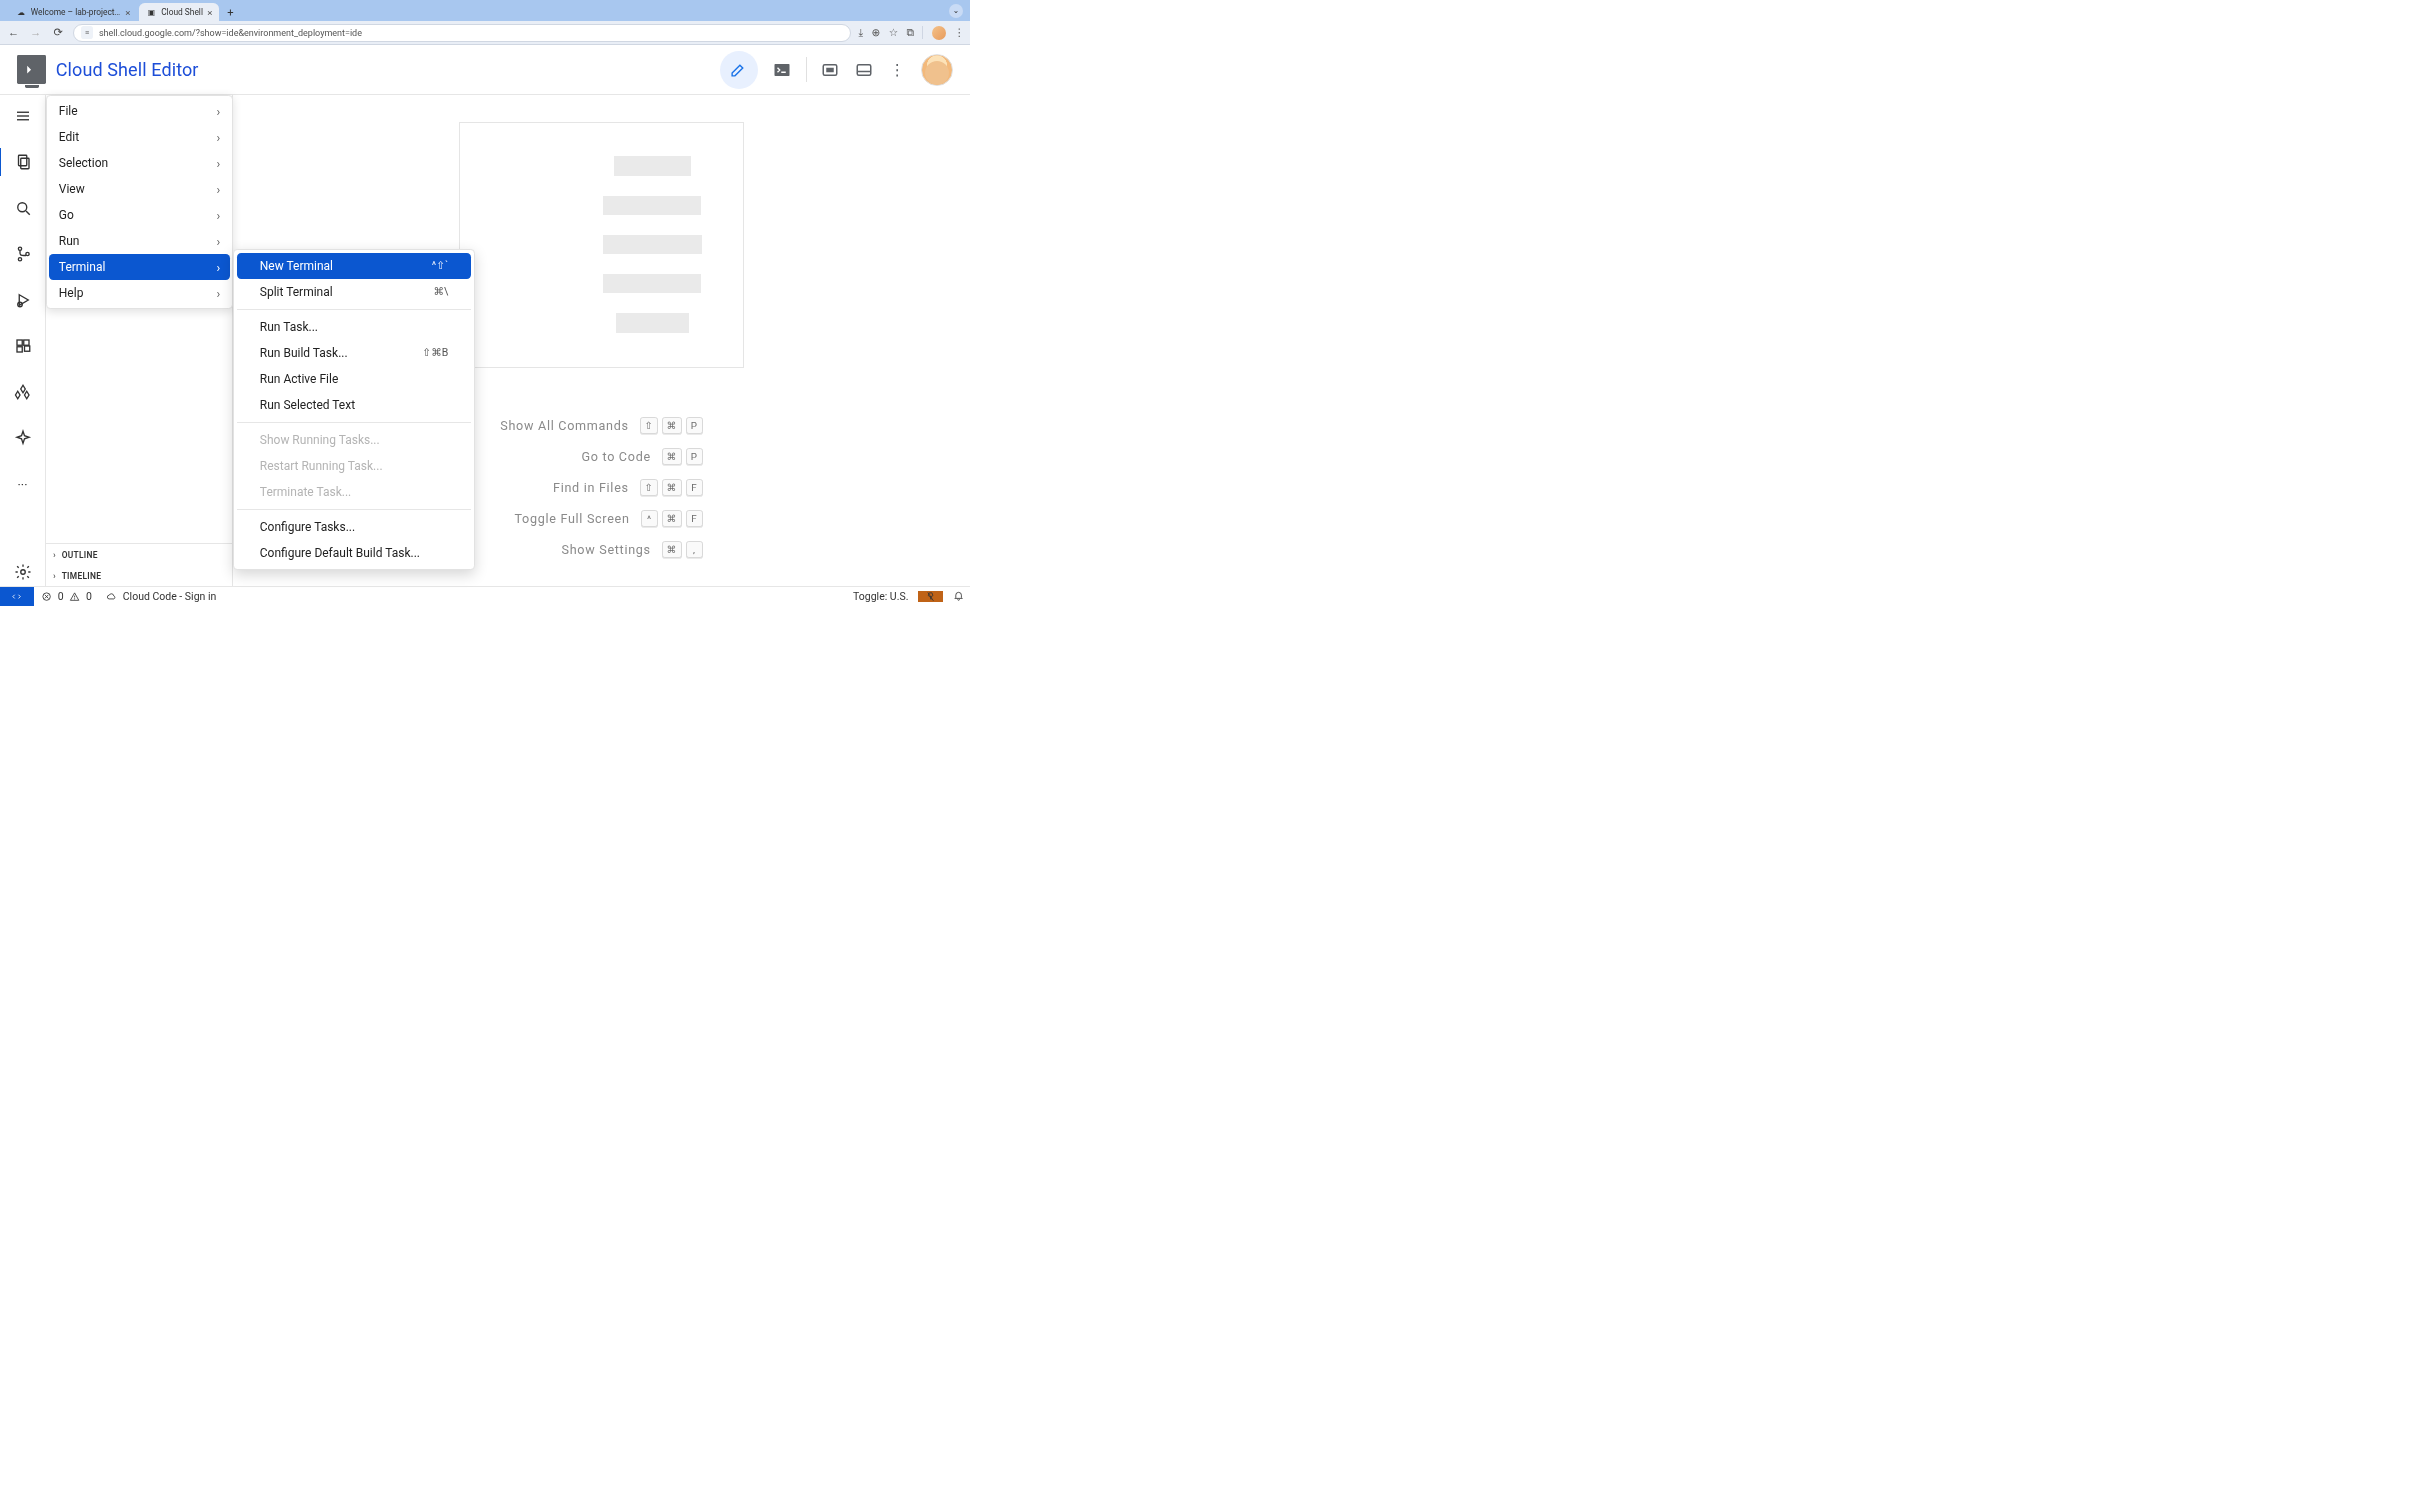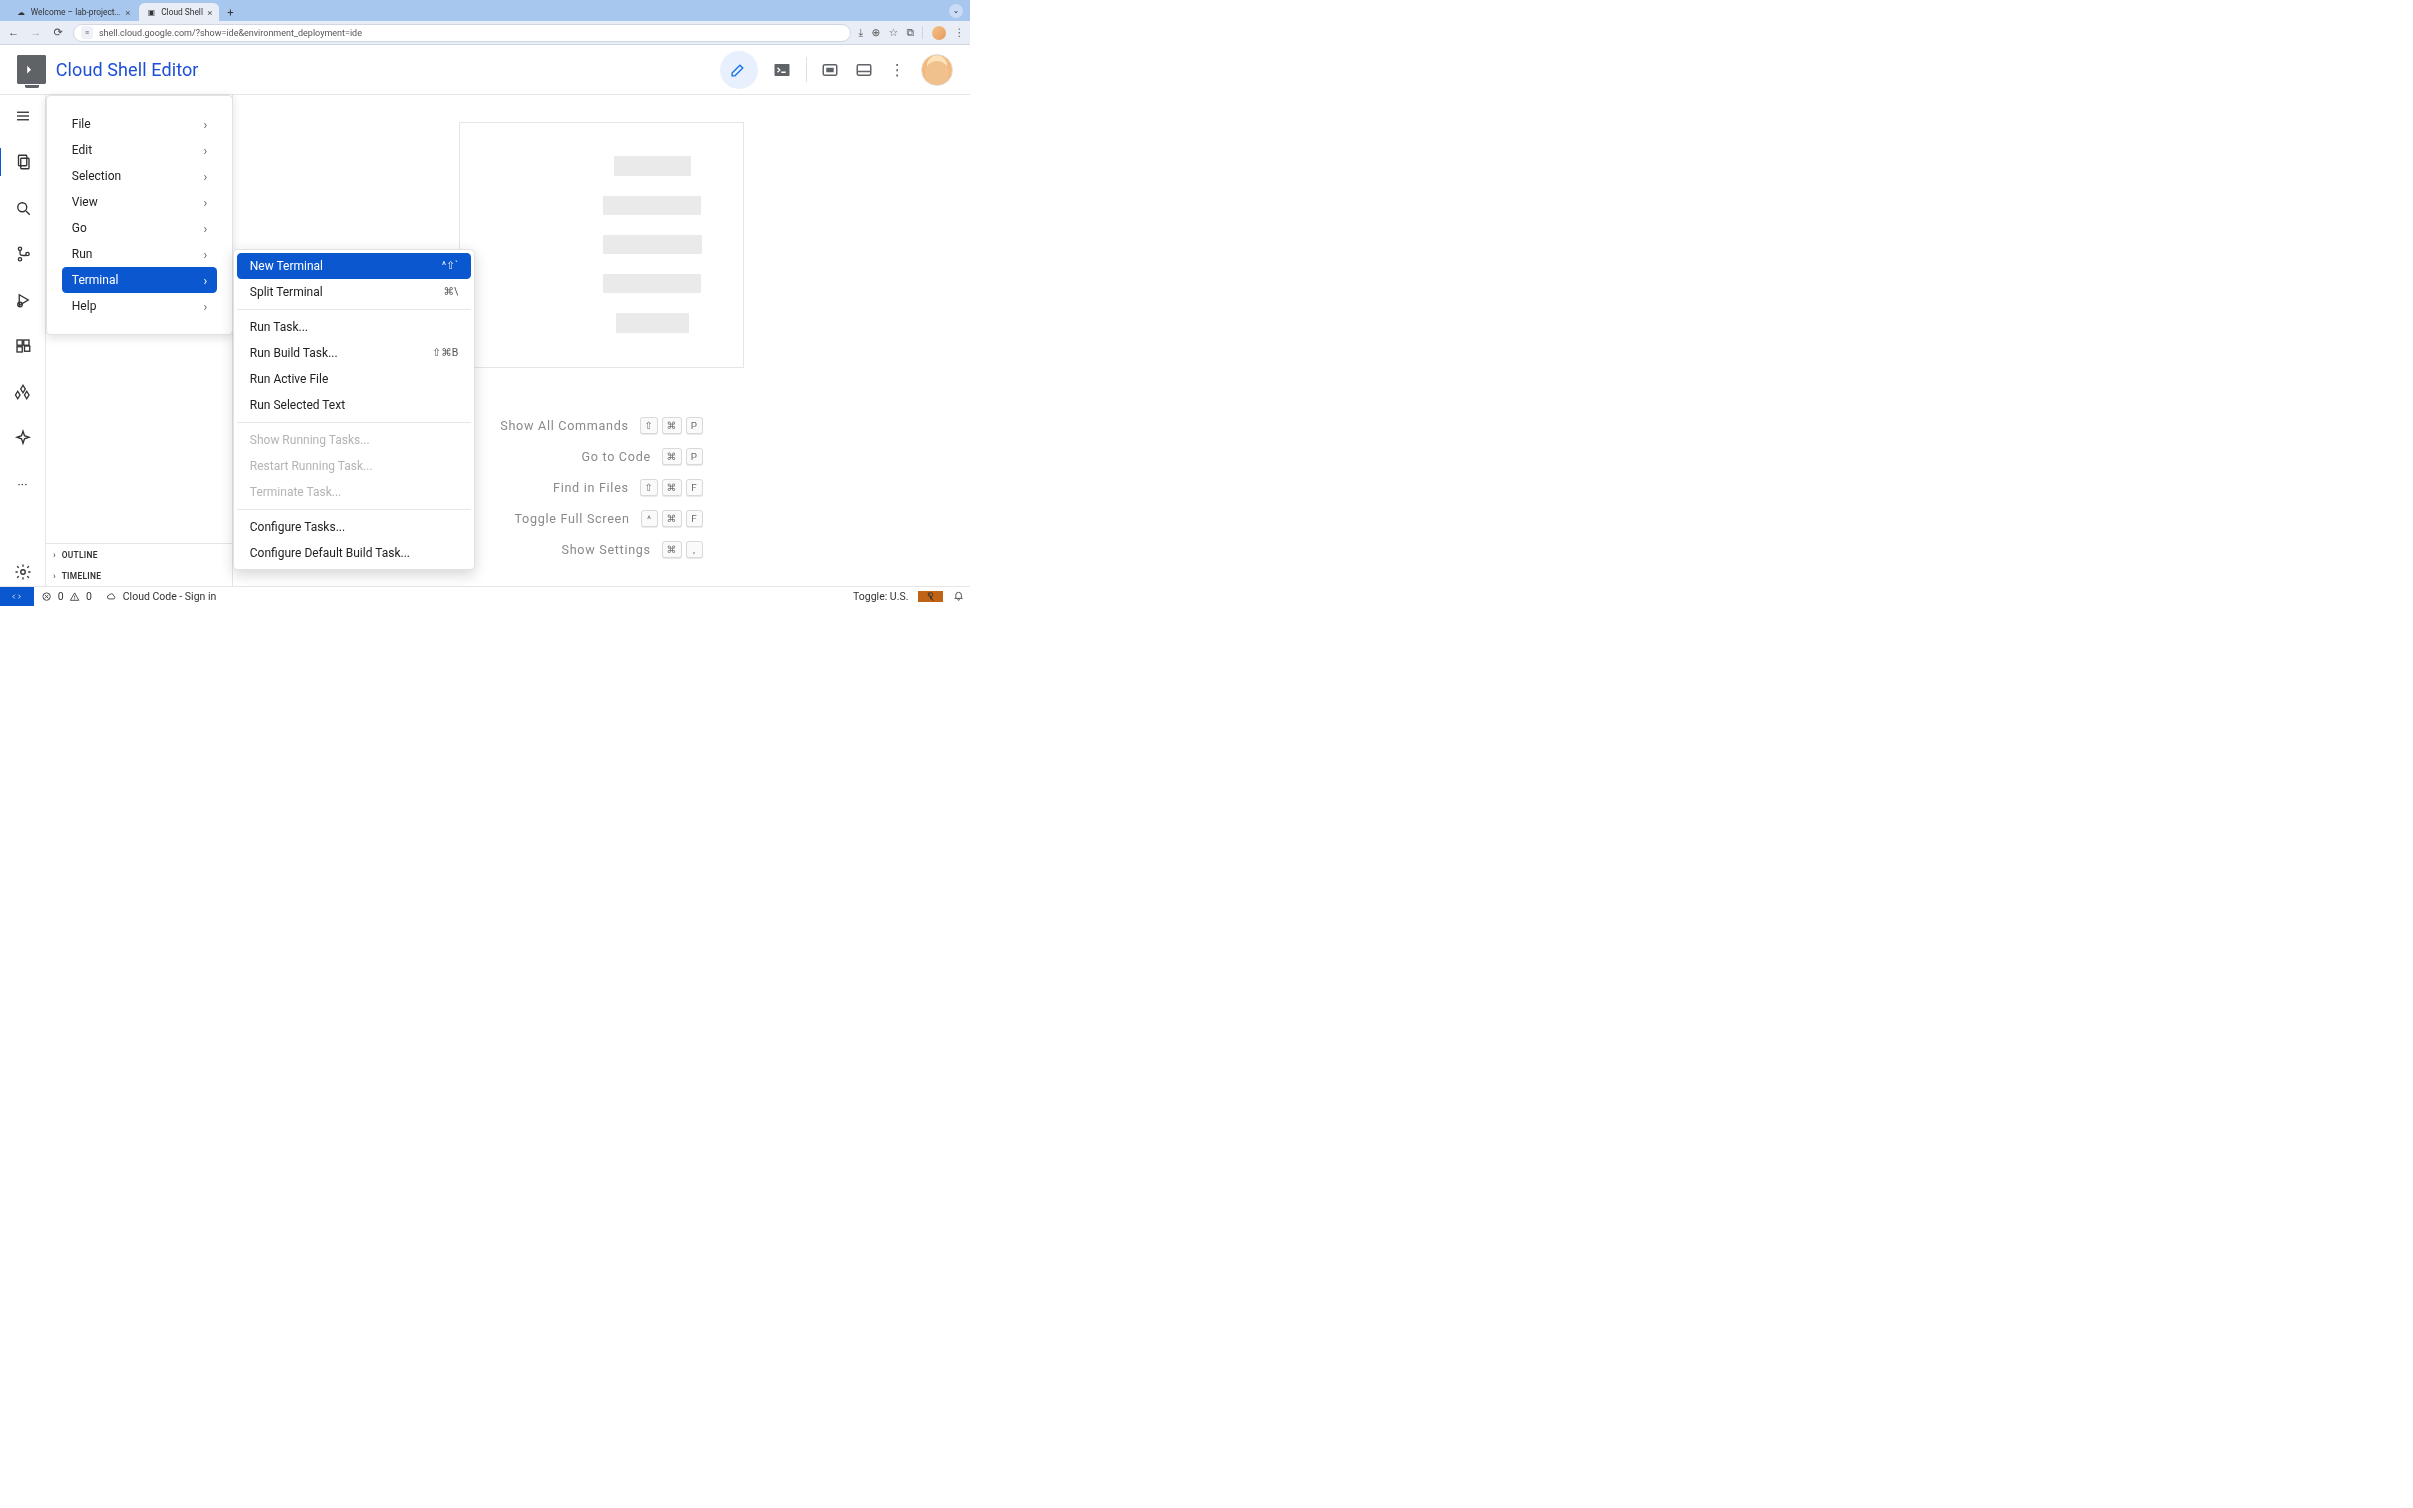--- a/index.html
+++ b/index.html
@@ -61,29 +61,29 @@
 .placeholder-doc .col2 { flex:1; display:flex; flex-direction:column; gap:19.6px; justify-content:center; align-items:center; padding: 21px 12.6px;}
 .placeholder-doc .bar { height: 19.6px; background:#eaeaea; }
 .placeholder-doc .bar.w1{ width:77px;} .bar.w2{width:98px;} .bar.w3{width:99px;} .bar.w4{width:98px;} .bar.w5{width:73px;}
 
 .cmd-hints { margin-top: 41px; display:flex; flex-direction:column; gap: 14px; }
 .hint { display:flex; align-items:center; justify-content:flex-end; gap: 11.2px; font-size: 12.6px; color:#8a8a8a; letter-spacing:0.7px;}
 .keys { display:flex; gap:4.2px;}
 .key { min-width:17px; height:17px; padding:0 3.5px; border:0.7px solid #d9d9d9; border-radius:2.8px; background:#fafafa; display:flex; align-items:center; justify-content:center; font-size:9.8px; color:#6b6b6b; box-shadow: 0 0.7px 0 #e3e3e3;}
 
 
-.menubar-popup { position:absolute; left: 46px; top: 0; width: 187px; background:#fff; border:0.7px solid #e2e2e2; border-radius: 4.2px; box-shadow: 0 2.8px 9.8px rgba(0,0,0,0.12); padding: 15px; z-index: 20;}
+.menubar-popup { position:absolute; left: 46px; top: 0; width: 187px; background:#fff; border:0.7px solid #e2e2e2; border-radius: 4.2px; box-shadow: 0 2.8px 9.8px rgba(0,0,0,0.12); padding: 2px; z-index: 20;}
 .menubar-popup .mitem { height: 26px; display:flex; align-items:center; padding: 0 9.8px; font-size: 12px; color:#222; border-radius: 4.2px; justify-content:space-between;}
 .menubar-popup .mitem .chevr { color:#666; font-size:12.6px;}
 .menubar-popup .mitem.selected { background:#0b57d0; color:#fff;gap:47px;}
 .menubar-popup .mitem.selected .chevr{ color:#fff;}
 
 
 .submenu { position:absolute; left: 233px; top: 154px; width: 242px; background:#fff; border:0.7px solid #e2e2e2; border-radius:4.2px; box-shadow:0 4.2px 14px rgba(0,0,0,0.16); padding:2.8px; z-index: 21;}
-.submenu .sitem { height: 26px; display:flex; align-items:center; justify-content:space-between; padding:0 13px; font-size: 12px; color:#222; border-radius:4.2px;}
+.submenu .sitem { height: 26px; display:flex; align-items:center; justify-content:space-between; padding:0 23px; font-size: 12px; color:#222; border-radius:4.2px;}
 .submenu .sitem.selected { background:#0b57d0; color:#fff;}
 .submenu .sitem.disabled { color:#b4b4b4;}
 .submenu .sep { height:0.7px; background:#e6e6e6; margin:4.2px 0;}
 .submenu .shortcut { font-size:10.5px; color:#555;}
 .submenu .sitem.selected .shortcut{ color:#e8eefc;}
 
 
 .statusbar { height: 19.6px; background:#fff; border-top:0.7px solid #e6e6e6; display:flex; align-items:center; font-size:10.5px; color:#333;}
 .statusbar .remote { width:34px; height:100%; background:#0b57d0; color:#fff; display:flex; align-items:center; justify-content:center; font-size:9.8px;}
 .statusbar .sgroup { display:flex; align-items:center; gap:5.6px; padding: 0 7px;}

